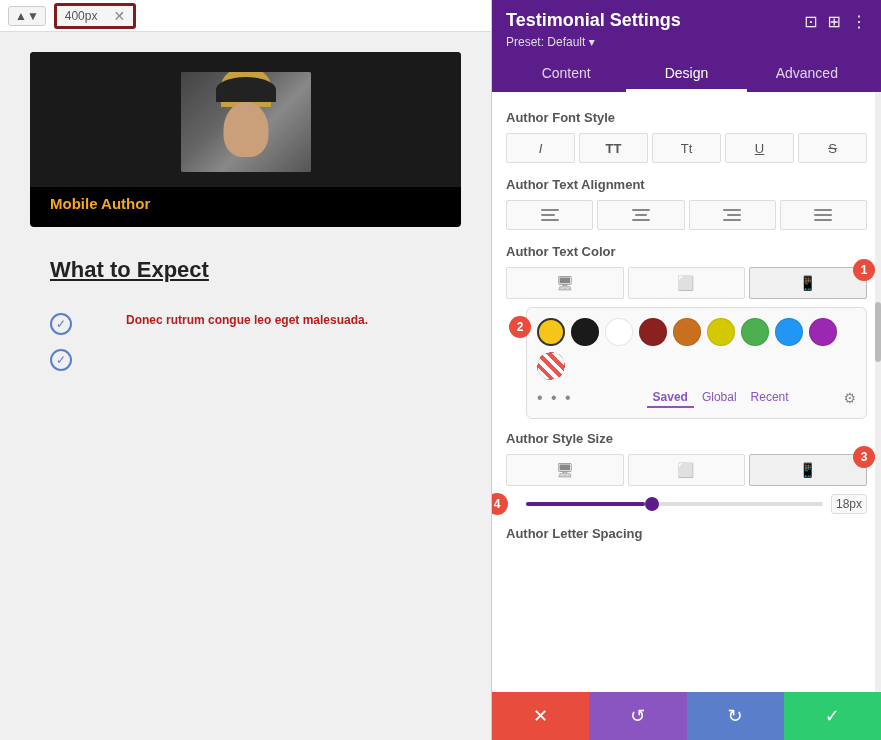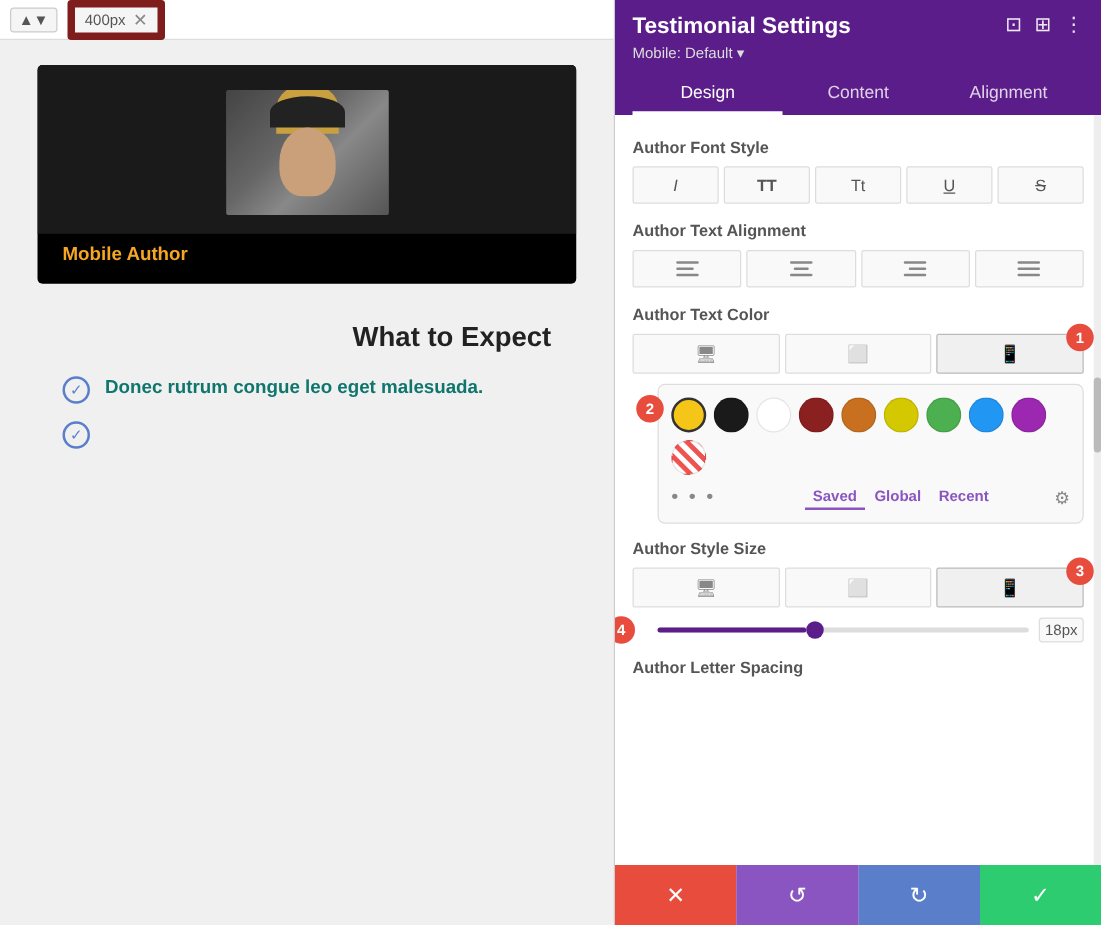--- a/index.html
+++ b/index.html
@@ -39,26 +39,26 @@
       padding: 2px 6px;
       font-size: 12px;
       color: #555;
       gap: 4px;
     }
 
     .top-bar-px {
       display: flex;
       align-items: center;
       background: #f5f5f5;
-      border: 6px solid #7f1d1d;
+      border: 3px solid #7f1d1d;
       border-radius: 3px;
       padding: 2px 8px;
       font-size: 12px;
       color: #555;
-      gap: 6px;
+      gap: 16px;
     }
 
     .top-bar-close {
       color: #888;
       font-size: 14px;
       cursor: pointer;
     }
 
     .canvas-area {
       padding: 20px 30px;
@@ -144,23 +144,24 @@
       padding: 8px 20px 15px;
     }
 
     .what-to-expect {
       padding: 0 20px;
     }
 
     .section-title {
       font-size: 22px;
       font-weight: bold;
-      text-align: right;
-      margin-bottom: 16px;
+      text-align: left;
+      margin-bottom: 28px;
       color: #222;
+      text-decoration: underline;
     }
 
     .list-item {
       display: flex;
       align-items: flex-start;
       gap: 12px;
       margin-bottom: 12px;
     }
 
     .check-icon {
@@ -171,45 +172,46 @@
       color: #5b7ecb;
       display: flex;
       align-items: center;
       justify-content: center;
       font-size: 12px;
       flex-shrink: 0;
       margin-top: 2px;
     }
 
     .list-item-text {
-      font-size: 15px;
+      font-size: 12px;
       font-weight: bold;
-      color: #0f766e;
+      color: #b91c1c;
       line-height: 1.5;
+      margin-left: 42px;
     }
 
     
     .right-panel {
       width: 390px;
       background: #fff;
       display: flex;
       flex-direction: column;
       border-left: 1px solid #ccc;
       box-shadow: -2px 0 8px rgba(0,0,0,0.15);
     }
 
     .panel-header {
       background: #5b1d8a;
       color: #fff;
       padding: 10px 14px 0;
     }
 
     .panel-title-row {
       display: flex;
-      align-items: flex-start;
+      align-items: flex-end;
       justify-content: space-between;
       margin-bottom: 4px;
     }
 
     .panel-title {
       font-size: 18px;
       font-weight: bold;
     }
 
     .panel-icons {
@@ -416,21 +418,20 @@
       align-items: center;
       justify-content: space-between;
       margin-top: 4px;
     }
 
     .color-tab {
       font-size: 12px;
       color: #8a55c0;
       cursor: pointer;
       padding: 2px 6px;
-      font-weight: bold;
     }
 
     .color-tab.active {
       font-weight: bold;
       border-bottom: 2px solid #8a55c0;
     }
 
     .color-settings-icon {
       color: #888;
       font-size: 14px;
@@ -603,27 +604,27 @@
   <div class="panel-header">
     <div class="panel-title-row">
       <span class="panel-title">Testimonial Settings</span>
       <div class="panel-icons">
         <span class="panel-icon-btn">⊡</span>
         <span class="panel-icon-btn">⊞</span>
         <span class="panel-icon-btn">⋮</span>
       </div>
     </div>
     <div class="panel-preset">
-      <span>Mobile: Default</span>
+      <span>Preset: Default</span>
       <span> ▾</span>
     </div>
     <div class="tab-row">
+      <div class="tab">Content</div>
       <div class="tab active">Design</div>
-      <div class="tab">Content</div>
-      <div class="tab">Alignment</div>
+      <div class="tab">Advanced</div>
     </div>
   </div>
 
   <div class="panel-body" style="position:relative;">
 
     <div class="section-label">Author Font Style</div>
     <div class="font-style-row">
       <button class="style-btn">
           <i>I</i>
         </button>

